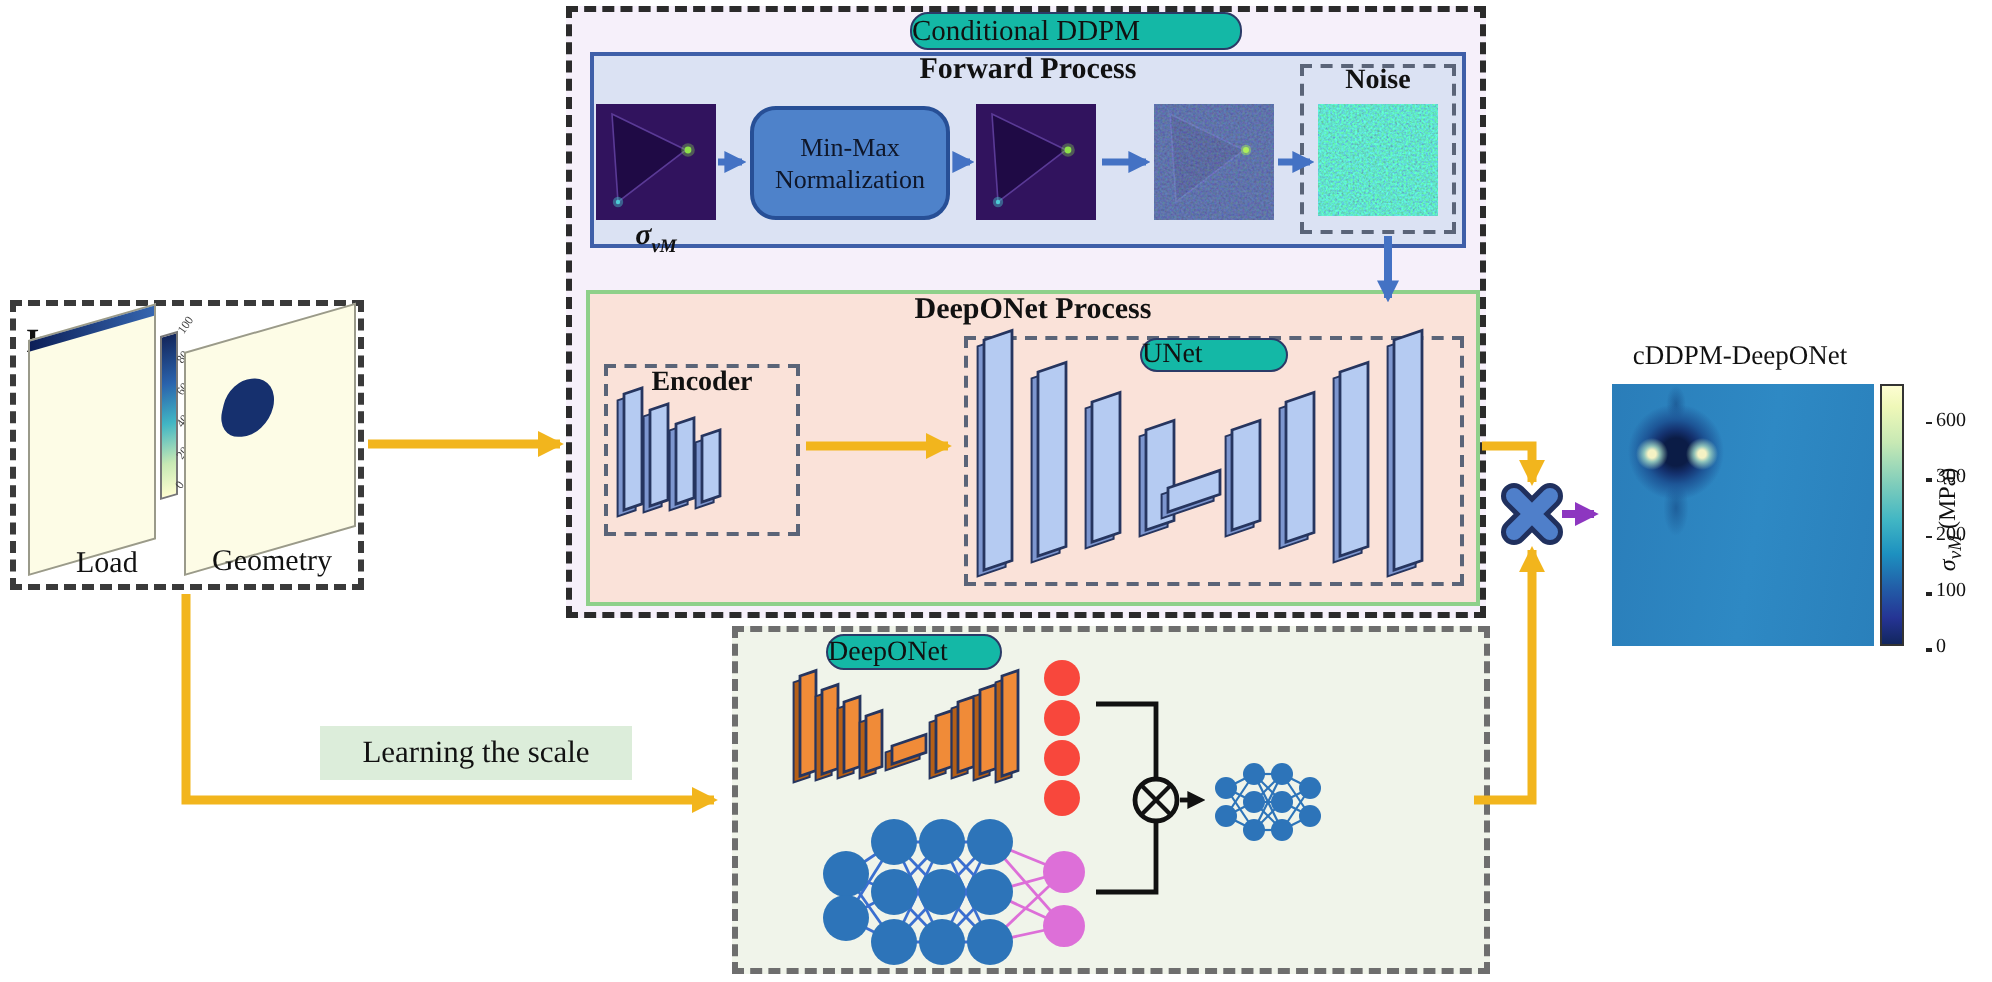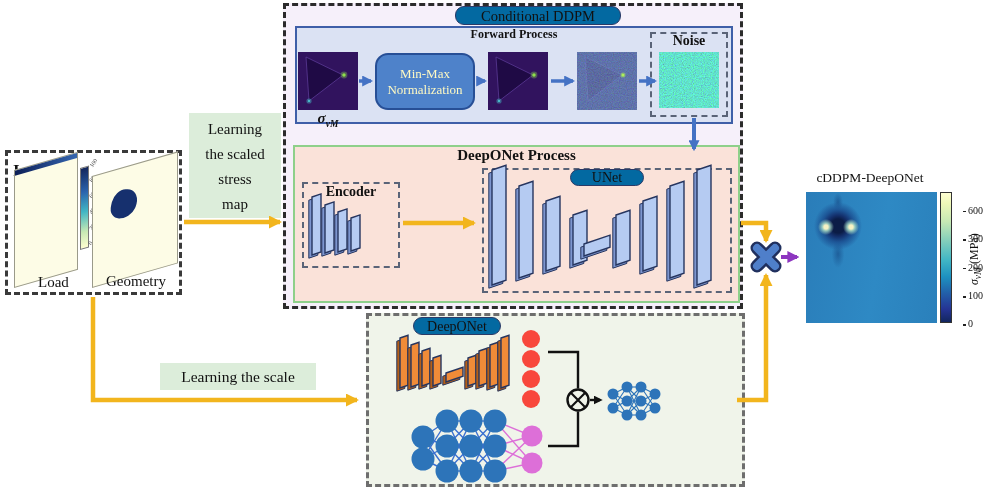--- a/index.html
+++ b/index.html
@@ -9,25 +9,25 @@
   .bold{font-weight:bold;}
   .ctr{text-align:center;}
   
   .ddpm-outer{left:283px;top:3px;width:460px;height:306px;background:#f6f0fa;border:3px dashed #2b2b2b;box-sizing:border-box;}
   .fwd-panel{left:295px;top:26px;width:438px;height:98px;background:#dbe2f3;border:2px solid #3f5fa8;box-sizing:border-box;}
   .rev-panel{left:293px;top:145px;width:447px;height:158px;background:#fae2d9;border:2px solid #8ed08a;box-sizing:border-box;}
   .deeponet-panel{left:366px;top:313px;width:379px;height:174px;background:#f0f4ea;border:3px dashed #6e6e6e;box-sizing:border-box;}
   .inputs-panel{left:5px;top:150px;width:177px;height:145px;background:#fff;border:3px dashed #3a3a3a;box-sizing:border-box;}
   .inner-dash{border:2px dashed #5a6478;box-sizing:border-box;background:transparent;}
   
-  .pill{background:#0369a1;border:1.5px solid #2b3a67;border-radius:9px;text-align:center;box-sizing:border-box;}
+  .pill{background:#14b8a6;border:1.5px solid #2b3a67;border-radius:9px;box-sizing:border-box;}
   
   .imgbox{display:block;}
   .minmax{left:375px;top:53px;width:100px;height:57px;background:#4e82ca;border:2px solid #274f96;border-radius:13px;
-          box-sizing:border-box;color:#fef9c3;font-size:13px;text-align:center;display:flex;flex-direction:column;justify-content:center;line-height:16px;}
+          box-sizing:border-box;color:#0f172a;font-size:13px;text-align:center;display:flex;flex-direction:column;justify-content:center;line-height:16px;}
   .greenlabel{background:#dcedda;text-align:center;}
   
   .sheet{background:#fdfce6;border:1px solid #9a9a8a;transform:skewY(-16deg);transform-origin:left top;box-sizing:border-box;}
   
   .sigbox{left:665px;top:377px;width:72px;height:52px;background:#fafbf6;border:1.5px solid #2b2b2b;box-sizing:border-box;
           display:flex;flex-direction:column;justify-content:center;align-items:center;font-style:italic;font-size:13.5px;line-height:19px;}
   sub{font-size:9.5px;}
   
   .cbar{left:940px;top:192px;width:12px;height:131px;border:1px solid #333;box-sizing:border-box;
         background:linear-gradient(to bottom,#fdfdd2 0%,#eff8b8 8%,#c7e9b4 22%,#7fcdbb 38%,#41b6c4 52%,#1d91c0 65%,#225ea8 78%,#253494 90%,#12265e 100%);}
@@ -51,21 +51,21 @@
     </filter>
   </defs>
 </svg>
 
 <div id="canvas">
 
   <div class="abs ddpm-outer"></div>
   <div class="abs fwd-panel"></div>
   <div class="abs rev-panel"></div>
   <div class="abs pill" style="left:455px;top:6px;width:166px;height:19px;line-height:18px;font-size:14.5px;"><span>Conditional DDPM</span></div>
-  <div class="abs bold ctr" style="left:295px;top:27px;width:438px;font-size:12px;">Forward Process</div>
+  <div class="abs bold ctr" style="left:295px;top:27px;width:438px;font-size:15px;">Forward Process</div>
 
   <div class="abs" style="left:298px;top:52px;">
     <svg class="imgbox" width="60" height="58" viewBox="0 0 60 58">
       <rect width="60" height="58" fill="#31135e"></rect>
       <polygon points="8,5 45,23 11,49" fill="#1f0a45" stroke="#5a3a96" stroke-width="0.8"></polygon>
       <circle cx="11" cy="49" r="2.6" fill="rgba(70,190,200,0.45)"></circle>
         <circle cx="11" cy="49" r="1.1" fill="#4ecbd6"></circle>
       <circle cx="46" cy="23" r="3.4" fill="rgba(140,220,80,0.35)"></circle>
         <circle cx="46" cy="23" r="1.7" fill="#8ee04a"></circle>
     </svg>
@@ -127,26 +127,20 @@
   <span class="mini-tick" style="left:89px;top:192px;">60</span>
   <span class="mini-tick" style="left:89px;top:208px;">40</span>
   <span class="mini-tick" style="left:89px;top:224px;">20</span>
   <span class="mini-tick" style="left:89px;top:240px;">0</span>
   <div class="abs sheet" style="left:92px;top:176px;width:86px;height:112px;">
     <div style="position:absolute;left:18px;top:22px;width:26px;height:28px;background:#16306e;border-radius:46% 54% 52% 48%;transform:rotate(14deg);"></div>
   </div>
   <div class="abs" style="left:38px;top:274px;font-size:15px;">Load</div>
   <div class="abs" style="left:106px;top:273px;font-size:15px;">Geometry</div>
 
-  <div class="abs greenlabel" style="left:189px;top:113px;width:92px;height:105px;font-size:15px;line-height:25px;padding-top:4px;box-sizing:border-box;">
-    <div>Learning</div>
-    <div>the scaled</div>
-    <div>stress</div>
-    <div>map</div>
-  </div>
   <div class="abs greenlabel" style="left:160px;top:363px;width:156px;height:27px;line-height:27px;font-size:15.5px;">Learning the scale</div>
 
   <div class="abs deeponet-panel"></div>
   <div class="abs pill" style="left:376px;top:317px;width:88px;height:18px;line-height:17px;font-size:14px;margin-left:37px;"><span>DeepONet</span></div>
 
   <div class="abs ctr" style="left:800px;top:170px;width:140px;font-size:13.5px;">cDDPM-DeepONet</div>
   <div class="abs" style="left:806px;top:192px;width:131px;height:131px;
        background:
         radial-gradient(circle at 20px 35px, #f5f2c4 0 2px, rgba(170,225,200,0.8) 4px, rgba(80,180,190,0) 8px),
         radial-gradient(circle at 45px 35px, #f5f2c4 0 2px, rgba(170,225,200,0.8) 4px, rgba(80,180,190,0) 8px),

